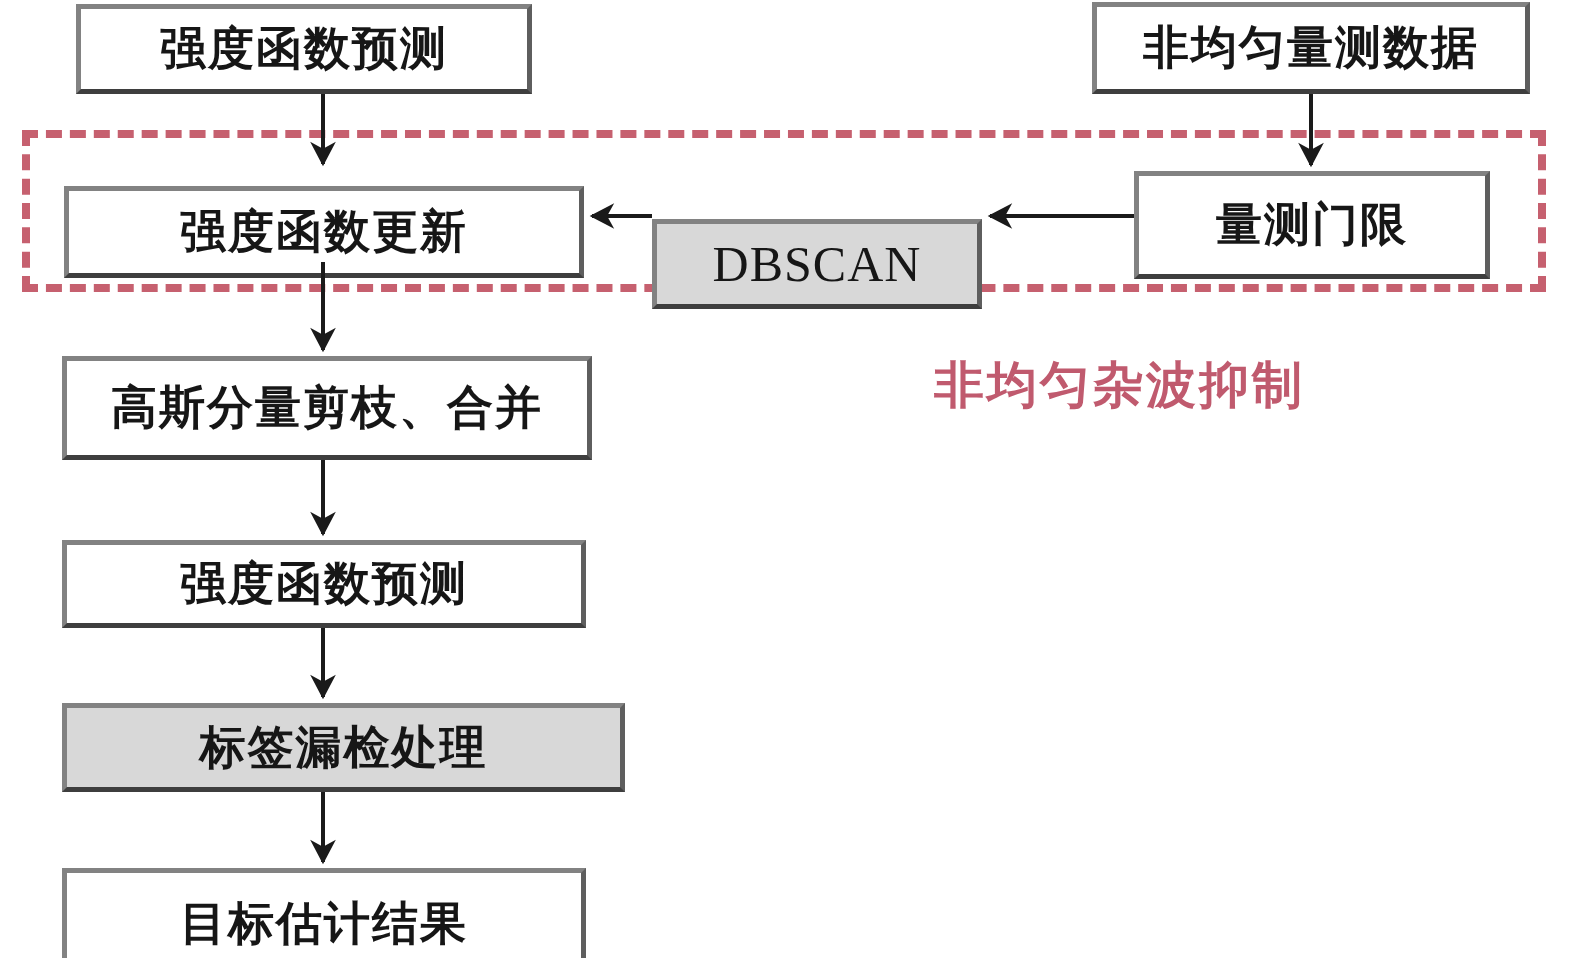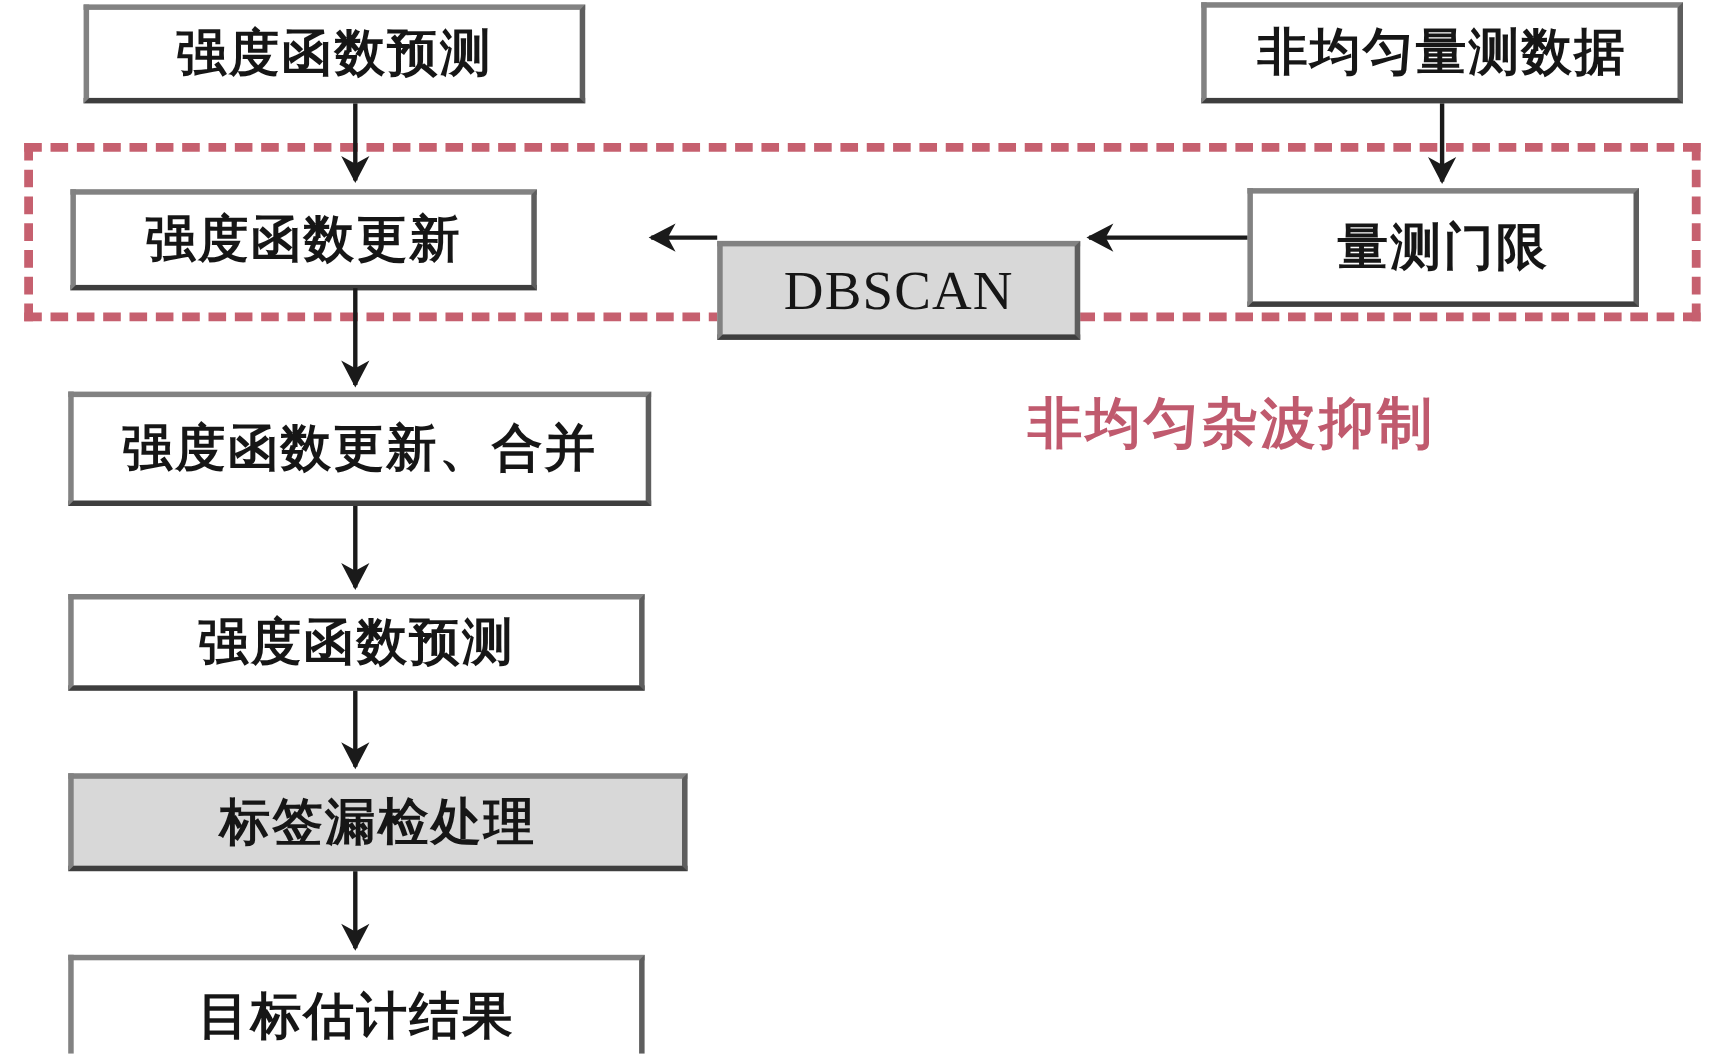--- a/index.html
+++ b/index.html
@@ -85,26 +85,26 @@
 <body>
 
 <div class="canvas">
 
   <div class="dashed-region"></div>
 
   <div class="box" style="left:76px; top:4px; width:456px; height:90px;">
     <span>强度函数预测</span>
   </div>
 
-  <div class="box" style="left:64px; top:172px; width:424px; height:92px;">
+  <div class="box" style="left:64px; top:186px; width:520px; height:92px;">
     <span>强度函数更新</span>
   </div>
 
   <div class="box" style="left:62px; top:356px; width:530px; height:104px;">
-    <span>强度函数更新、合并</span>
+    <span>高斯分量剪枝、合并</span>
   </div>
 
   <div class="box" style="left:62px; top:540px; width:524px; height:88px;">
     <span>强度函数预测</span>
   </div>
 
   <div class="box gray" style="left:62px; top:703px; width:563px; height:89px;">
     <span>标签漏检处理</span>
   </div>
 

